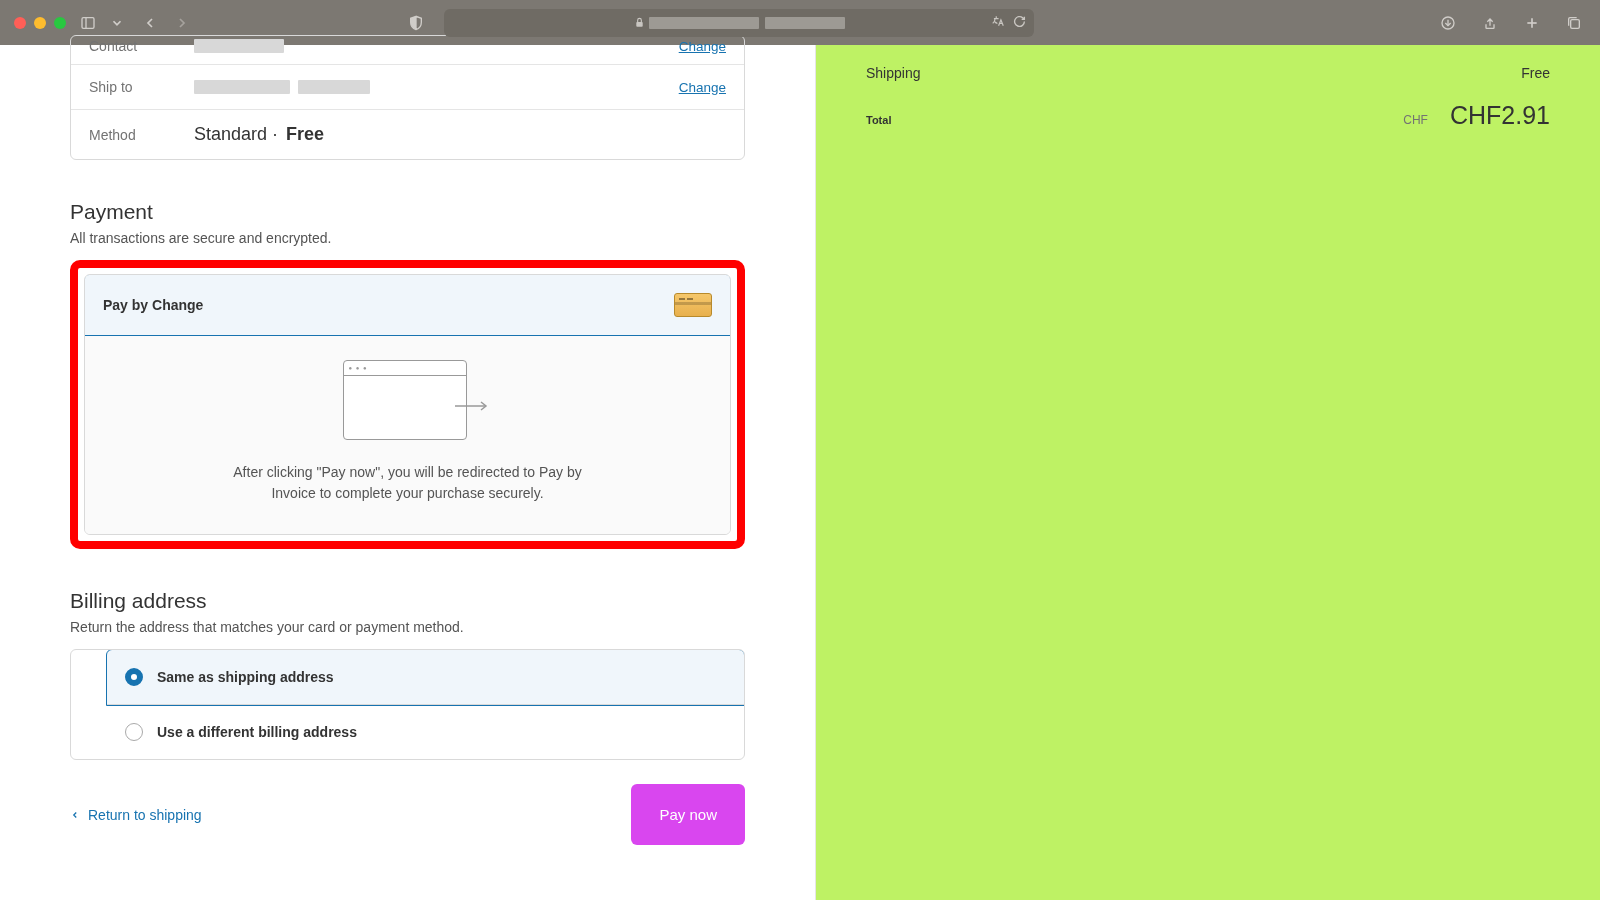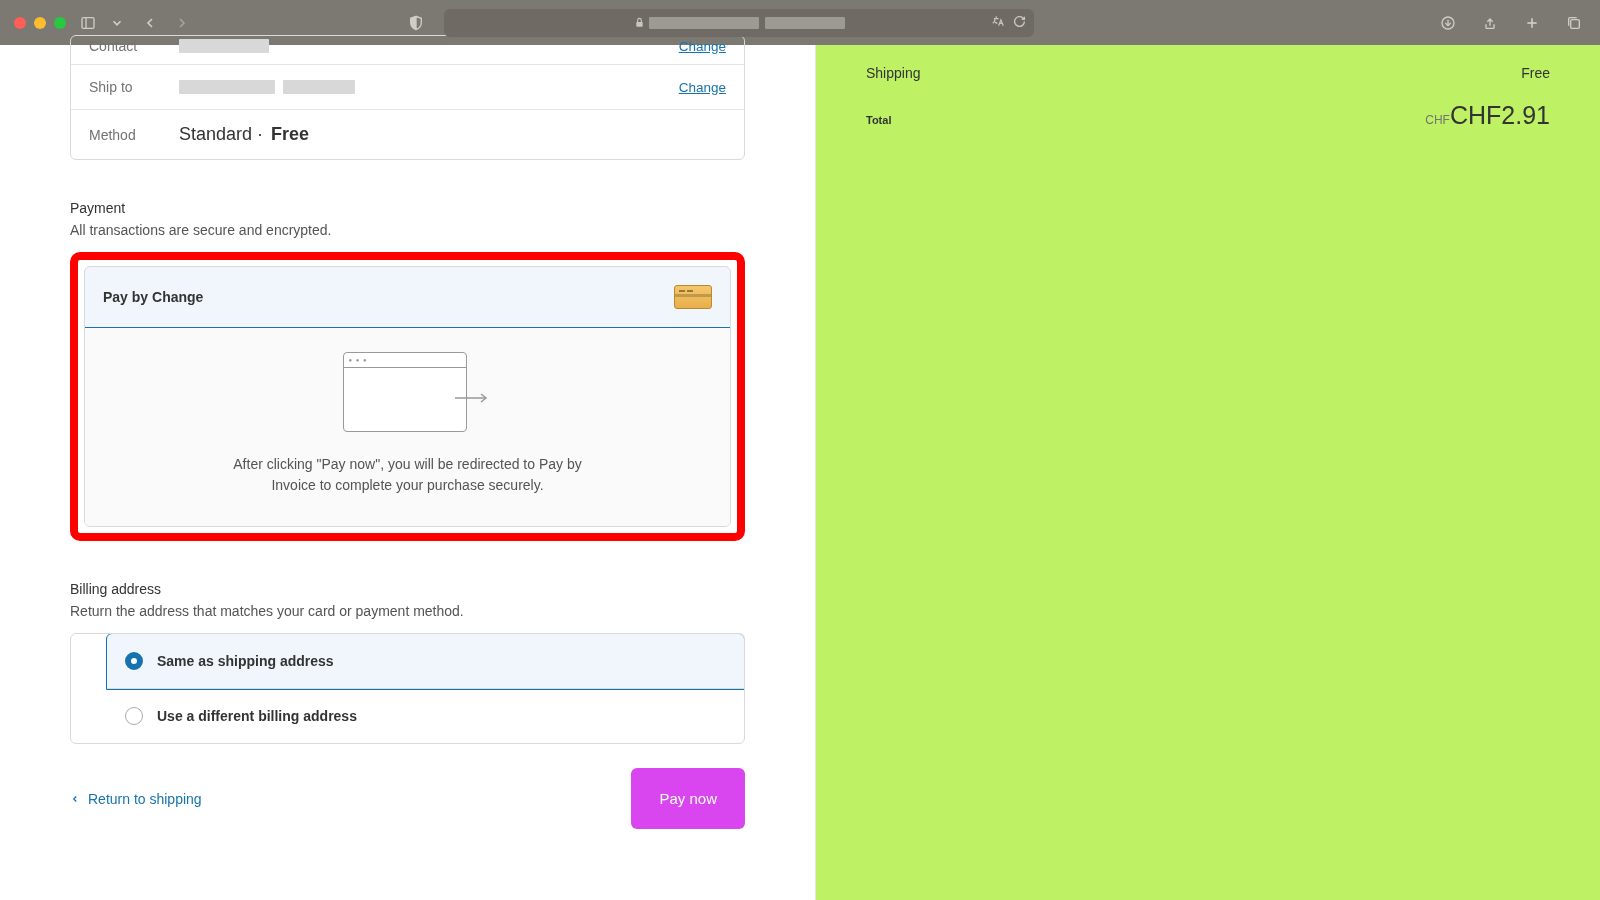--- a/index.html
+++ b/index.html
@@ -25,31 +25,31 @@
     .addr-right { position: absolute; right: 8px; display: flex; gap: 8px; align-items: center; color: #c9c6c1; }
     .chrome-right { display: flex; gap: 18px; margin-left: auto; }
     
     
     .page { display: flex; min-height: calc(100vh - 45px); }
     .left-col { width: 815px; padding: 0 70px 40px 70px; }
     .right-col { flex: 1; background: #bef264; padding: 20px 50px; border-left: 1px solid #e5e5e5; }
     
     
     .review-box { border: 1px solid #d9d9d9; border-radius: 6px; margin-top: -10px; }
-    .review-row { display: flex; align-items: center; padding: 14px 18px; border-bottom: 1px solid #e5e5e5; gap: 15px; }
+    .review-row { display: flex; align-items: center; padding: 14px 18px; border-bottom: 1px solid #e5e5e5; gap: 30px; }
     .review-row:last-child { border-bottom: none; }
     .review-label { color: #737373; font-size: 14px; width: 75px; flex-shrink: 0; }
     .review-value { flex: 1; font-size: 18px; color: #333; display: flex; align-items: center; gap: 8px; text-align: right; }
     .review-value .bold { font-weight: 600; }
     .review-change { color: #1773b0; text-decoration: underline; font-size: 13.5px; cursor: pointer; text-align: right; }
     .blur-pill { background: #d8d8d8; height: 14px; border-radius: 1px; display: inline-block; }
     
     
     .section { margin-top: 40px; }
-    .section h2 { font-size: 14px; font-weight: 400; color: #333; margin-bottom: 6px; }
+    .section h2 { font-size: 21px; font-weight: 400; color: #333; margin-bottom: 6px; }
     .section-sub { font-size: 14px; color: #545454; margin-bottom: 14px; }
     
     
     .highlight-wrap { border: 8px solid #ff0000; border-radius: 10px; padding: 6px; margin-top: 2px; }
     .pay-method-box { border: 1px solid #d9d9d9; border-radius: 6px; overflow: hidden; }
     .pay-header { background: #f0f6fb; border: 1px solid #1773b0; border-radius: 5px 5px 0 0; padding: 18px; display: flex; align-items: center; justify-content: space-between; margin: -1px -1px 0 -1px; }
     .pay-title { font-size: 14px; font-weight: 600; color: #333; }
     .card-icon { width: 38px; height: 24px; background: linear-gradient(#f5c76b, #e8b04d); border: 1px solid #b88a2b; border-radius: 3px; position: relative; }
     .card-icon::before { content: ''; position: absolute; left: 0; right: 0; top: 8px; height: 3px; background: #5a4520; opacity: 0.3; }
     .card-icon::after { content: ''; position: absolute; left: 4px; top: 4px; width: 6px; height: 2px; background: #5a4520; box-shadow: 8px 0 #5a4520; opacity: 0.6; }
@@ -75,21 +75,21 @@
     .foot-nav { display: flex; align-items: center; justify-content: space-between; margin-top: 24px; }
     .return-link { color: #1773b0; font-size: 14px; display: flex; align-items: center; gap: 8px; cursor: pointer; }
     .pay-button { background: #d946ef; color: #fff; font-size: 15px; font-weight: 500; padding: 22px 28px; border: none; border-radius: 6px; cursor: pointer; }
     
     
     .total-row { display: flex; justify-content: space-between; align-items: center; margin-bottom: 20px; }
     .total-label { font-size: 14px; color: #333; }
     .total-value { font-size: 14px; color: #333; font-weight: 500; }
     .grand-total-row { display: flex; justify-content: space-between; align-items: baseline; }
     .grand-label { font-size: 11px; color: #333; font-weight: 700; }
-    .grand-value-wrap { display: flex; align-items: baseline; gap: 0; }
+    .grand-value-wrap { display: flex; align-items: baseline; gap: 22px; }
     .grand-currency { font-size: 12px; color: #737373; }
     .grand-amount { font-size: 25px; font-weight: 500; color: #333; }
   </style>
 </head>
 <body>
 
 <div class="browser-chrome">
   <div class="traffic-lights">
     <div class="traffic-light tl-red"></div>
     <div class="traffic-light tl-yellow"></div>

